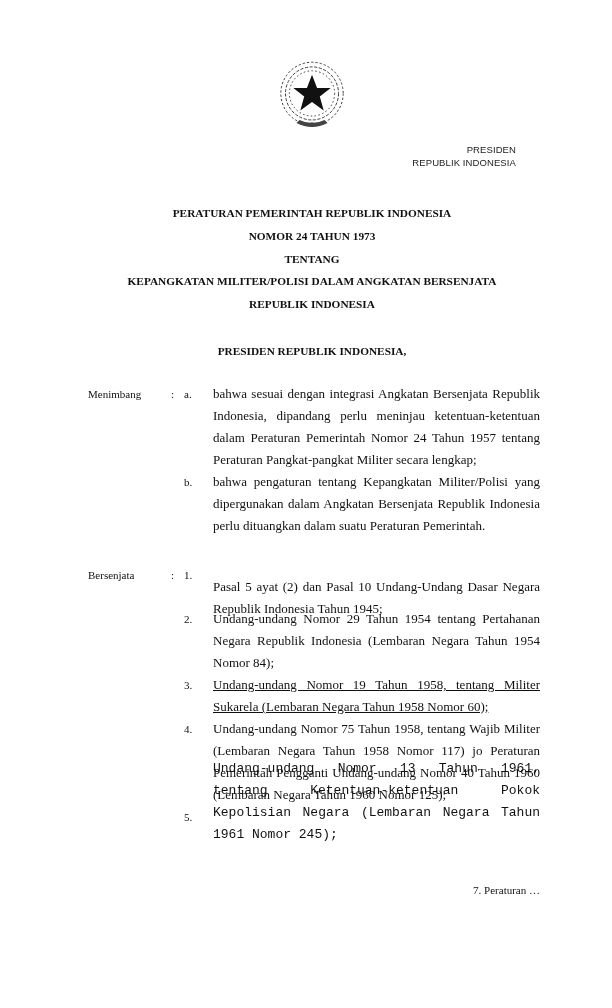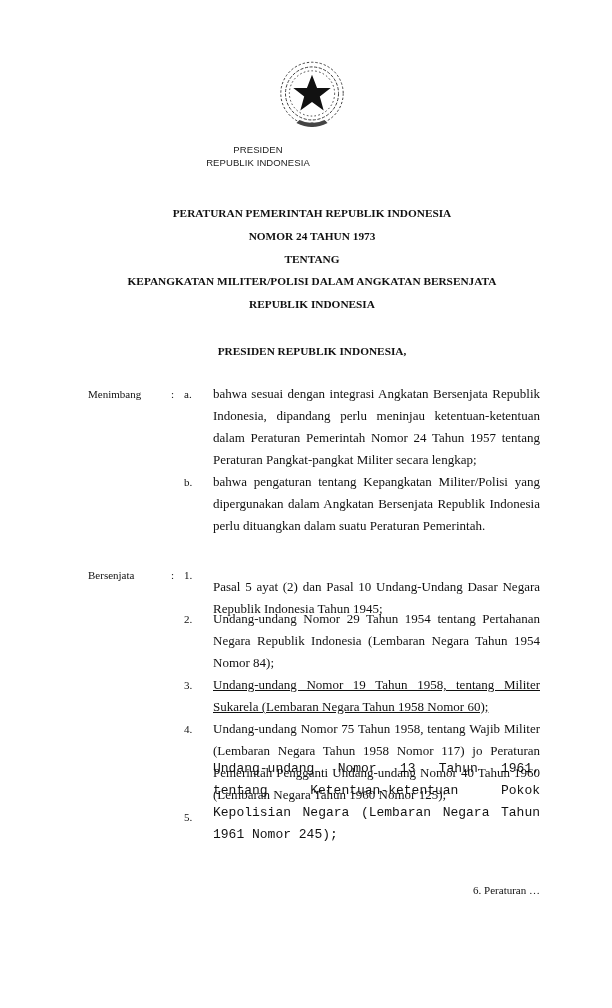--- a/index.html
+++ b/index.html
@@ -1,19 +1,19 @@
 <!DOCTYPE html>
 <html><head>
 <meta charset="utf-8">
 <style>
   html, body { margin:0; padding:0; background:#ffffff; }
   body { width:612px; height:1008px; position:relative; overflow:hidden;
          font-family:"Liberation Serif", "DejaVu Serif", serif; color:#111; }
   .emblem { position:absolute; left:273px; top:56px; width:78px; height:78px; }
-  .presiden { position:absolute; left:0; width:516px; text-align:center;
+  .presiden { position:absolute; left:0; width:516px; text-align:right;
               font-family:"Liberation Sans", "DejaVu Sans", sans-serif; font-size:9.5px; letter-spacing:0.1px; color:#222; }
   .title { position:absolute; left:0; width:624px; text-align:center; font-weight:bold; font-size:11.3px; }
   .label { position:absolute; left:88px; font-size:11px;text-align:center; }
   .colon { position:absolute; left:171px; font-size:11px; }
   .num { position:absolute; left:184px; font-size:11px; }
   .body { position:absolute; left:213px; width:327px; font-size:13px; line-height:22px; text-align:justify; }
   .footer { position:absolute; right:72px; top:884px; font-size:11px; }
 </style>
 </head>
 <body>
@@ -58,13 +58,13 @@
   <div class="num" style="top:613px;">2.</div>
   <div class="body" style="top:608px;">Undang-undang  Nomor 29 Tahun 1954 tentang Pertahanan Negara Republik Indonesia (Lembaran Negara Tahun 1954 Nomor 84);</div>
   <div class="num" style="top:679px;">3.</div>
   <div class="body" style="top:674px;text-decoration:underline;">Undang-undang  Nomor 19 Tahun 1958, tentang Militer Sukarela (Lembaran Negara Tahun 1958 Nomor 60);</div>
   <div class="num" style="top:723px;">4.</div>
   <div class="body" style="top:718px;">Undang-undang  Nomor 75 Tahun 1958, tentang Wajib Militer (Lembaran Negara Tahun 1958 Nomor 117) jo Peraturan Pemerintah Pengganti Undang-undang  Nomor 40 Tahun 1960 (Lembaran Negara Tahun 1960 Nomor 125);</div>
   <div class="num" style="top:811px;">5.</div>
   <div class="body" style="top:758px;font-family:Liberation Mono, monospace;">Undang-undang  Nomor 13 Tahun 1961, tentang Ketentuan-ketentuan Pokok Kepolisian Negara (Lembaran Negara Tahun 1961 Nomor 245);</div>
 </div>
 
-<div class="footer">6. Peraturan …</div>
+<div class="footer">7. Peraturan …</div>
 
 </body></html>

